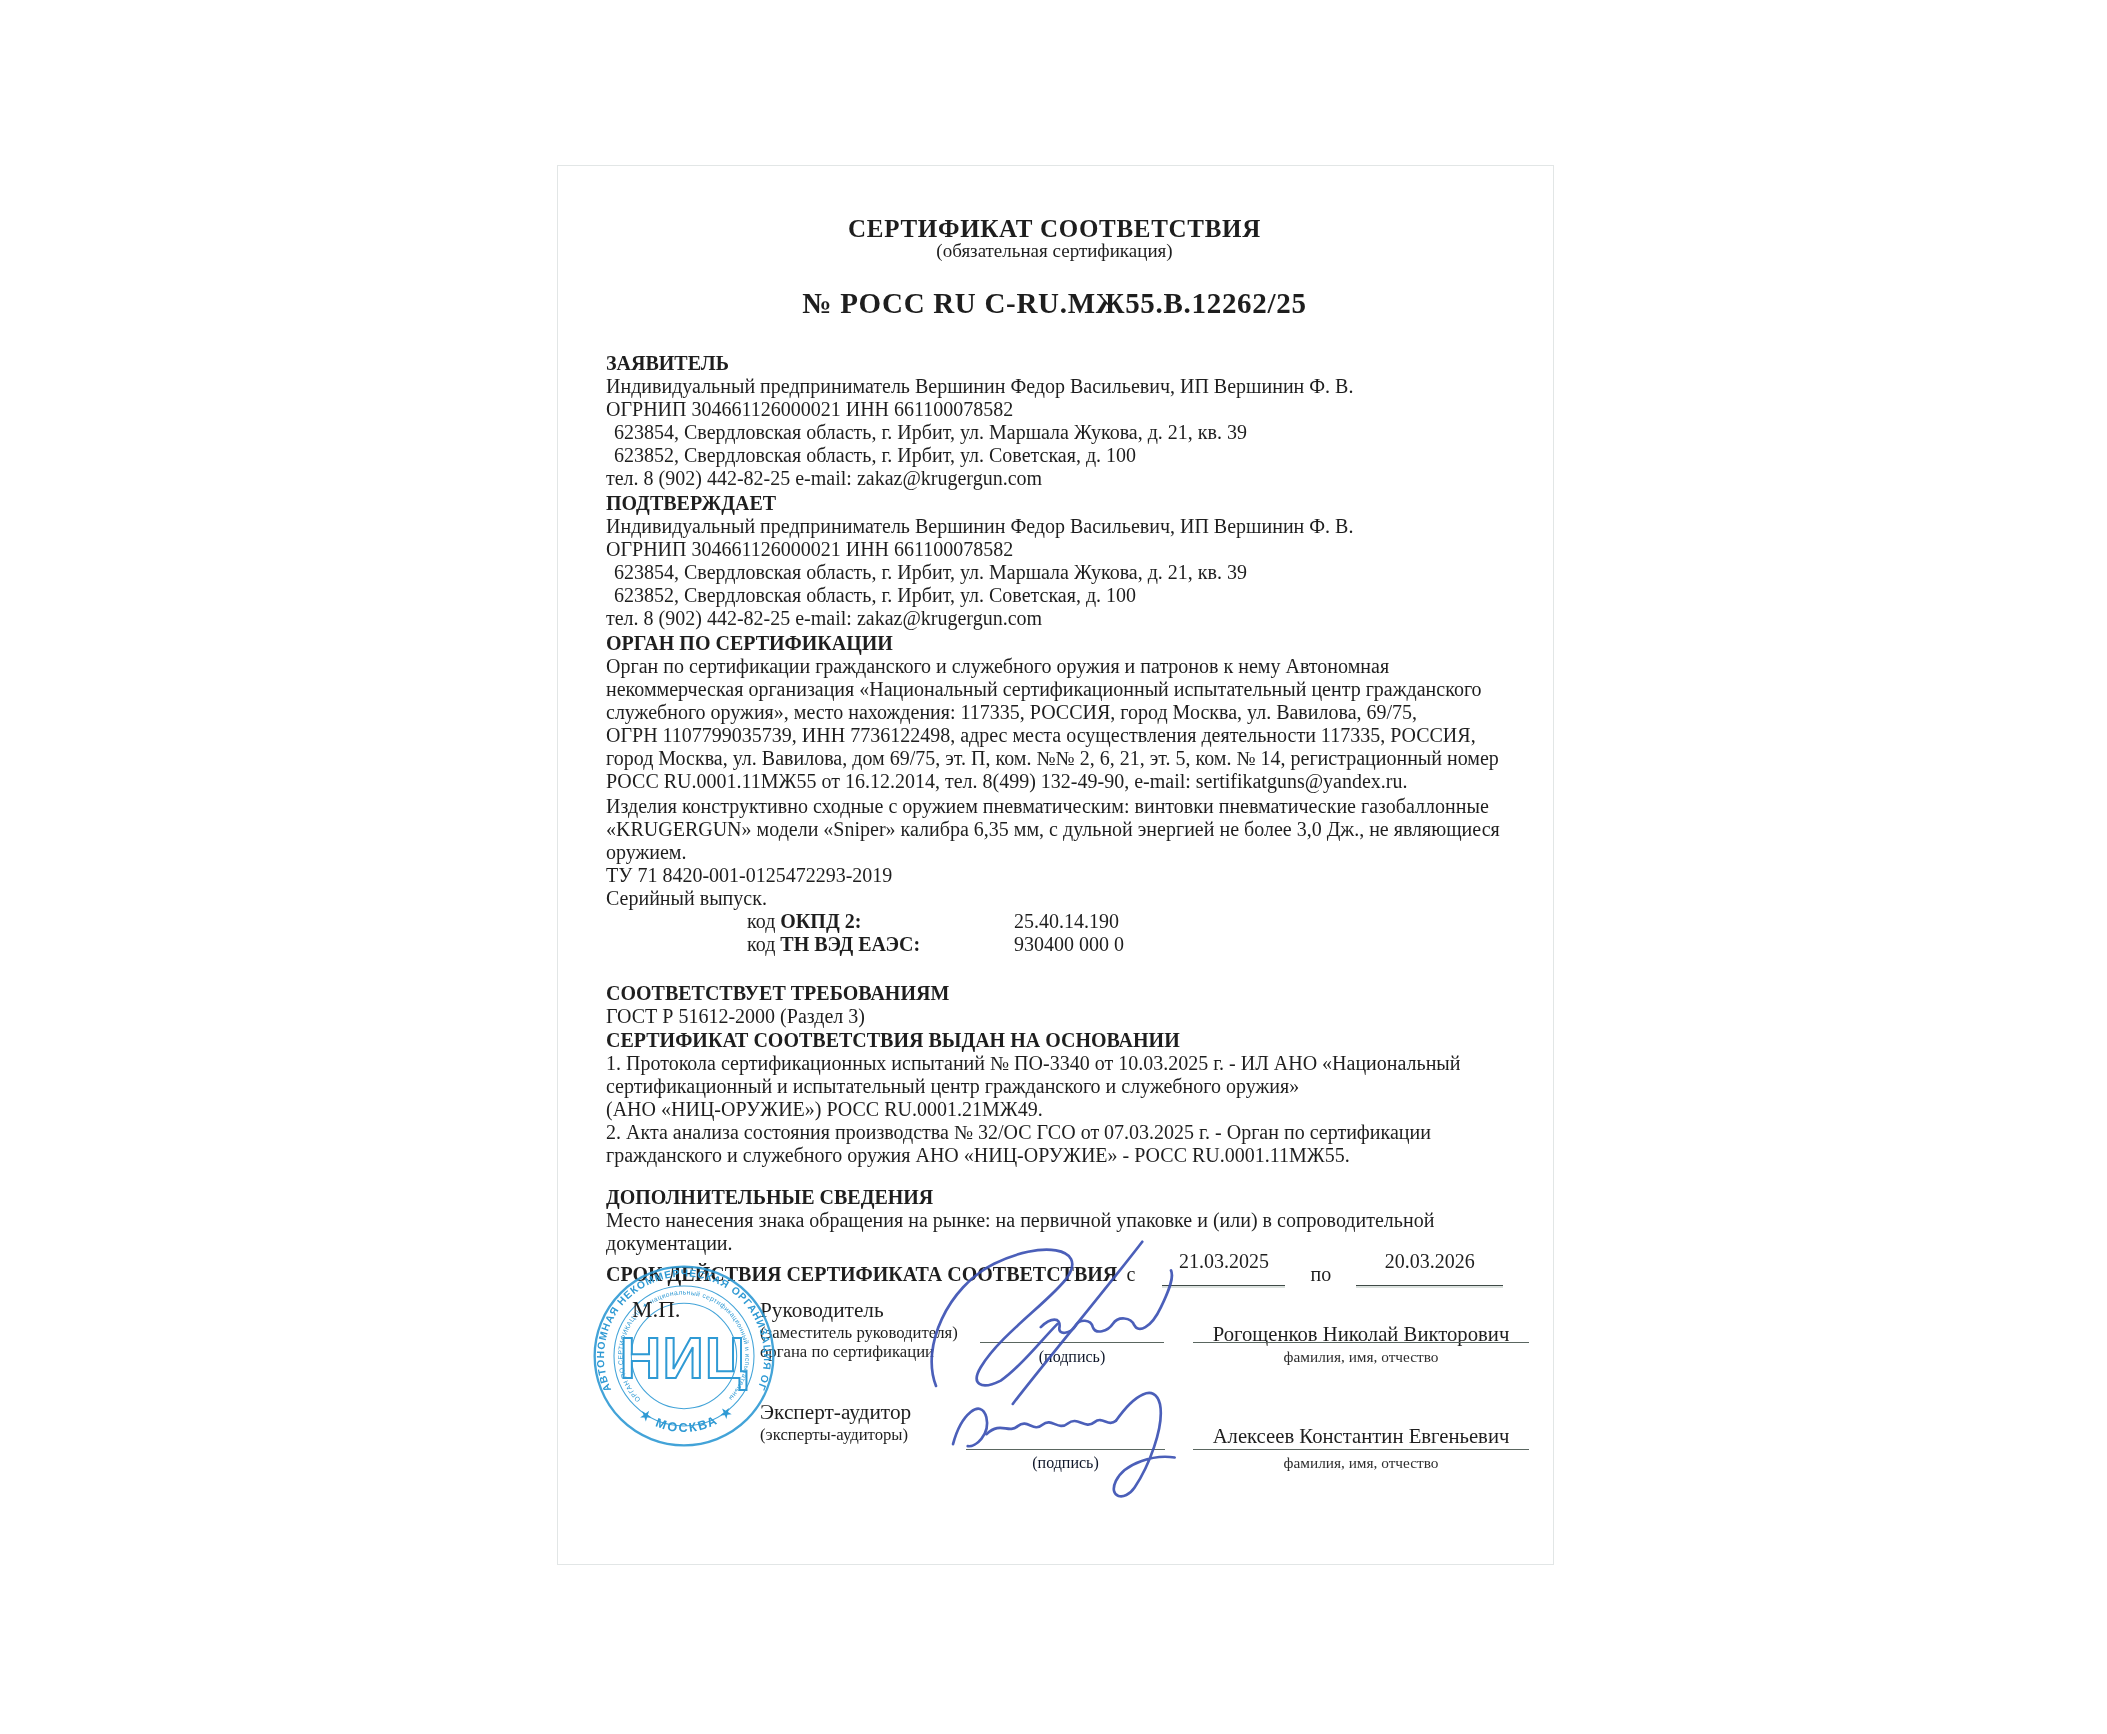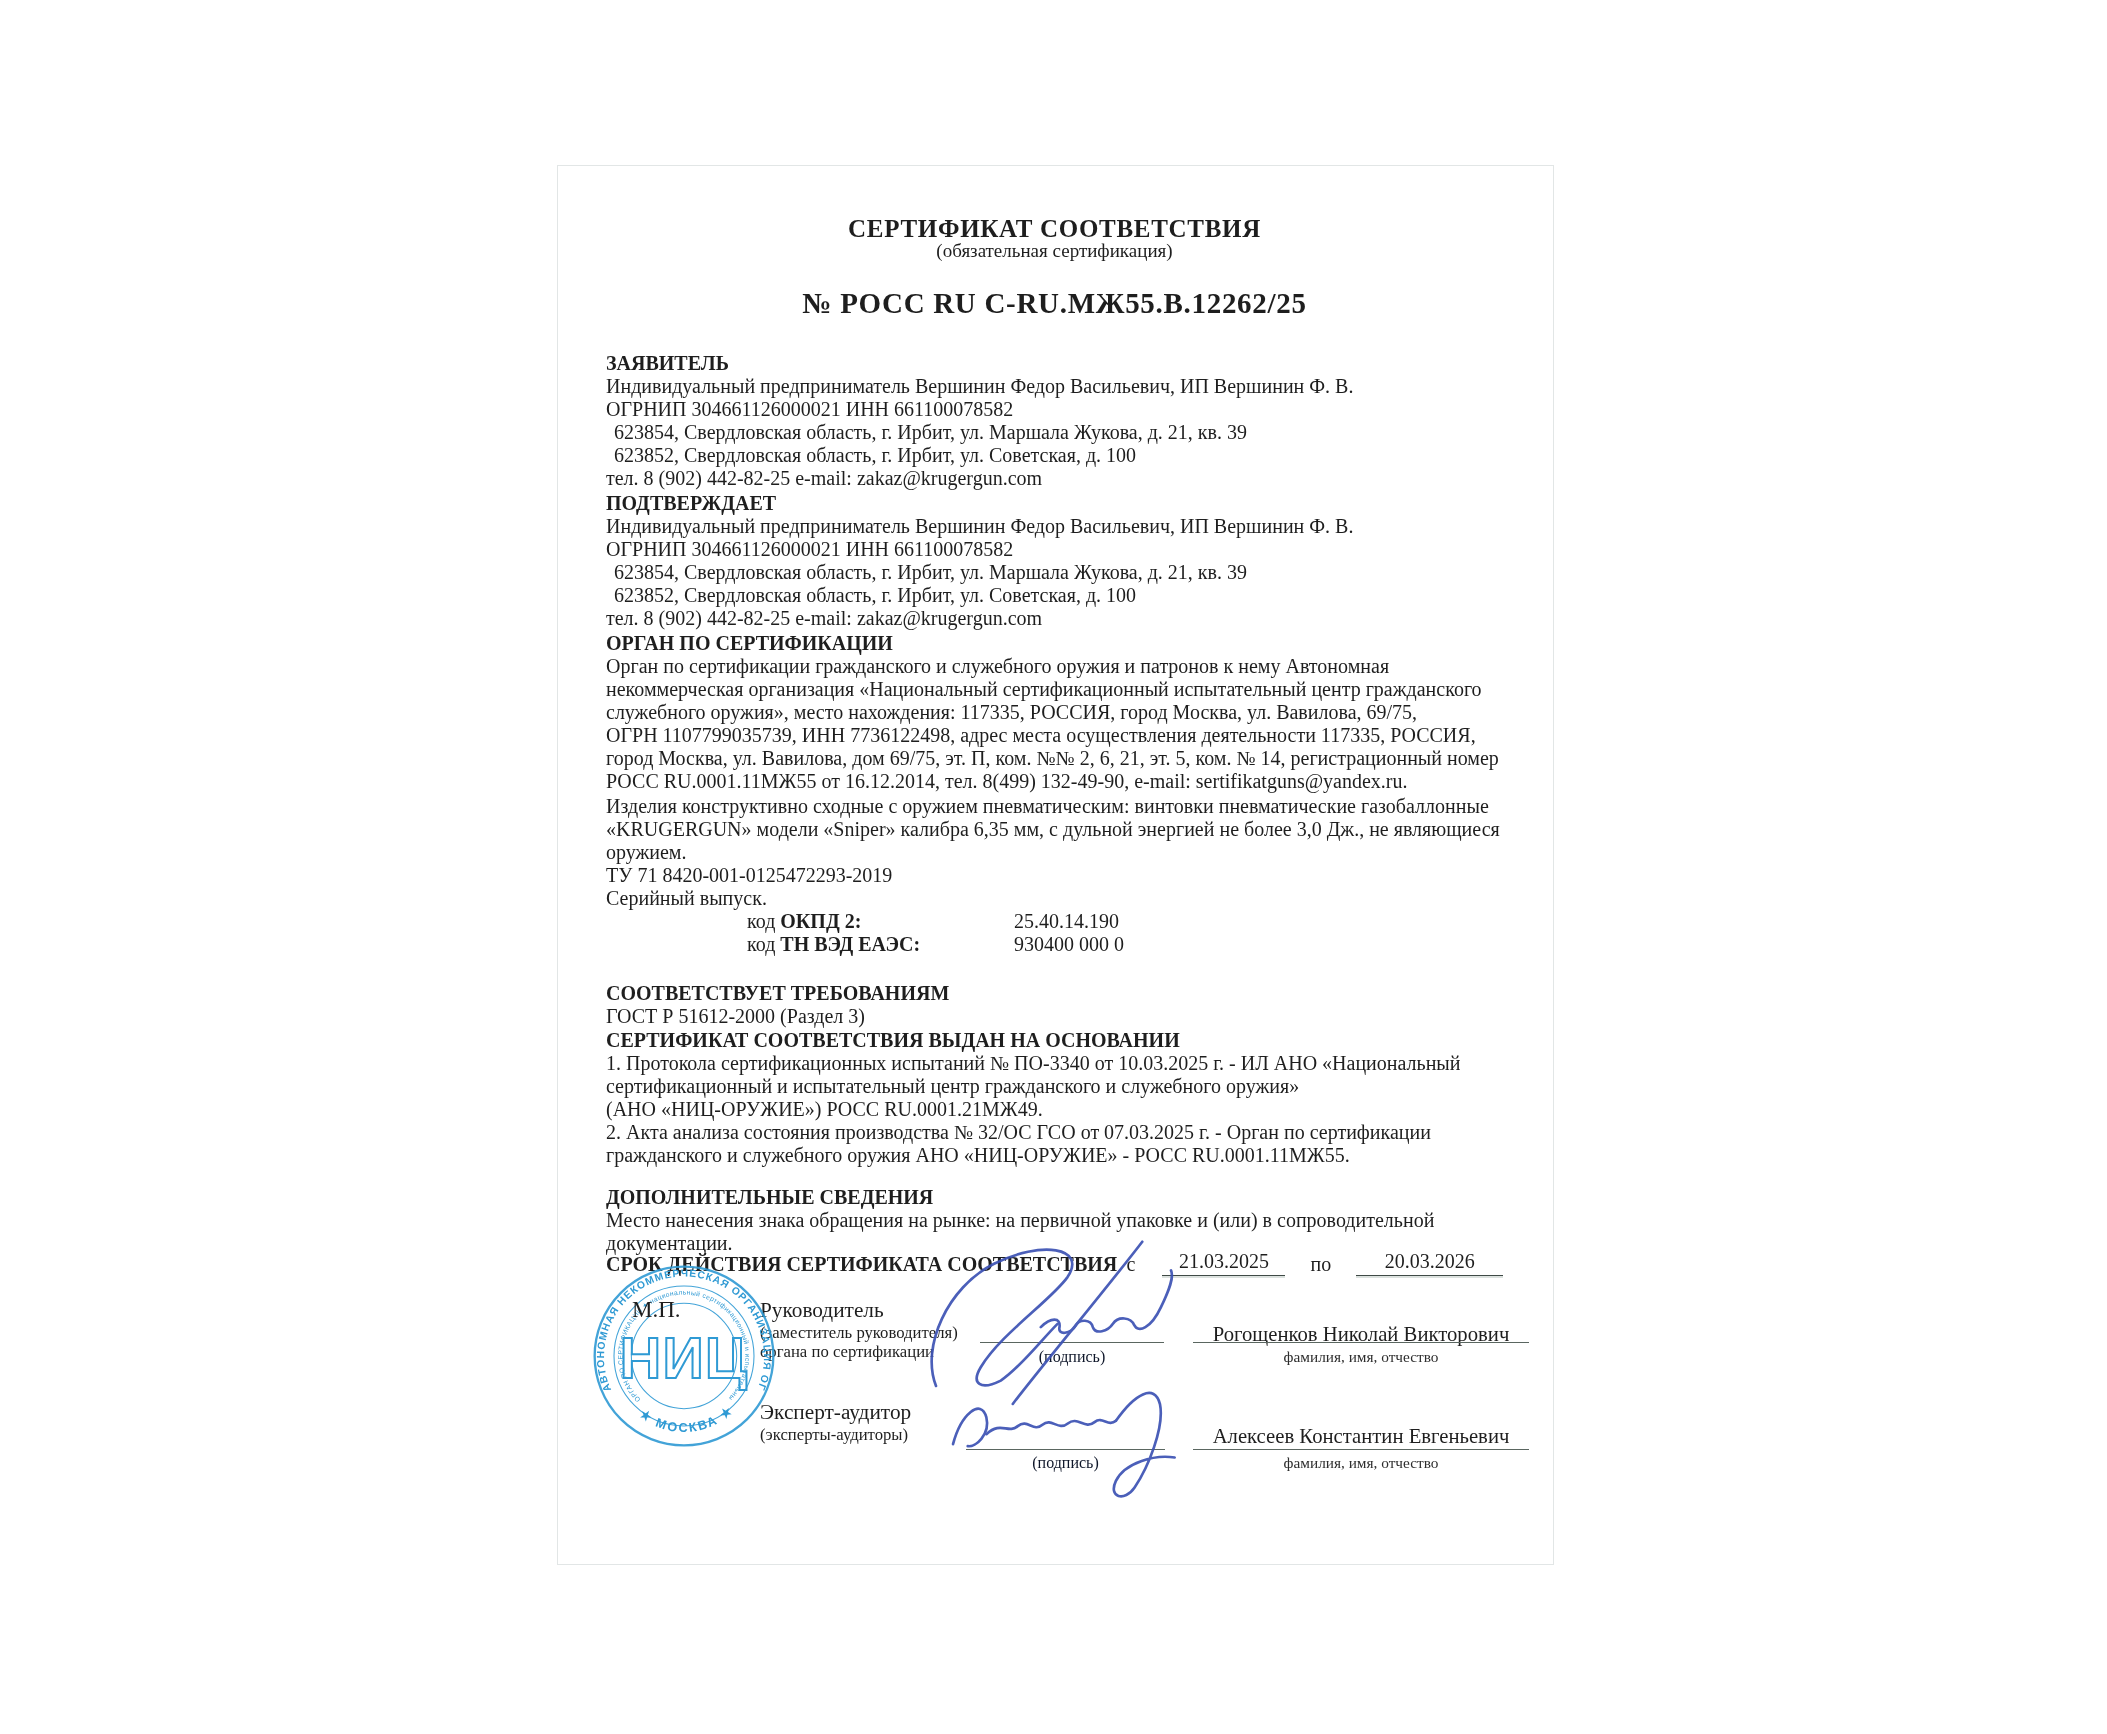--- a/index.html
+++ b/index.html
@@ -16,21 +16,21 @@
   .hline{height:23px;font-size:20px;font-weight:bold;white-space:nowrap;}
   .indent-sm{padding-left:8px;}
   .code-row{position:relative;}
   .code-label{position:absolute;left:141px;}
   .code-label b{font-weight:bold;}
   .code-value{position:absolute;left:408px;}
   .validity-row{display:flex;align-items:flex-end;font-size:20px;}
   .validity-head{font-weight:bold;}
   .v-c{margin-left:9.3px;}
   .date-slot{display:inline-block;text-align:center;border-bottom:1.3px solid #3f4a46;
-             box-shadow:0 2px 0 rgba(140,160,150,.30);padding-bottom:2px;}
+             box-shadow:0 2px 0 rgba(140,160,150,.30);padding-bottom:12px;}
   .slot1{width:123px;margin-left:27px;}
   .v-po{margin-left:25px;}
   .slot2{width:147px;margin-left:25px;}
   .role-col{position:absolute;left:760px;width:253px;text-align:left;}
   .role-main{font-size:21.3px;}
   .role-sub{font-size:16.7px;line-height:19.3px;}
   .sig-underline{position:absolute;border-top:1.3px solid #5a6660;height:0;}
   .caption{position:absolute;text-align:center;font-size:16px;color:#0f172a;}
   .caption-sm{position:absolute;text-align:center;font-size:15.3px;color:#2e2e2e;}
   .name-text{position:absolute;width:336px;text-align:center;font-size:20.7px;}

